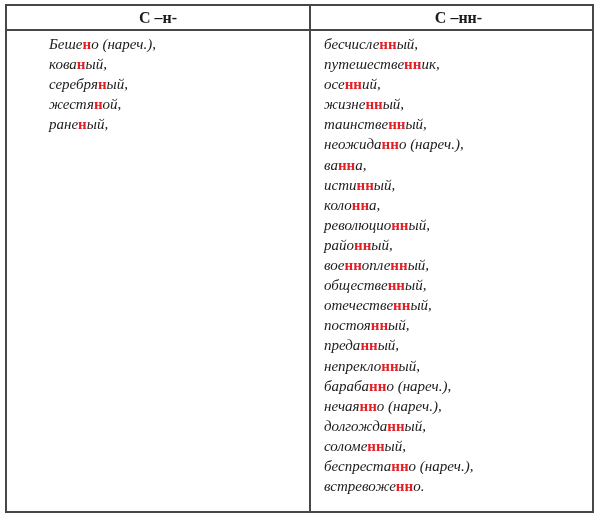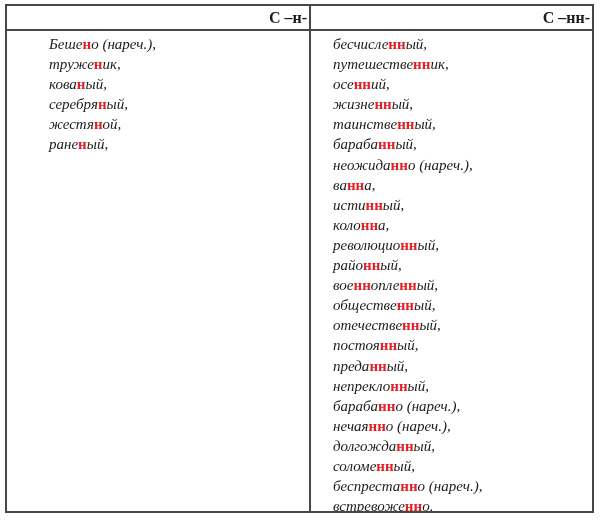--- a/index.html
+++ b/index.html
@@ -27,21 +27,21 @@
     background: #ffffff;
   }
   .header-row {
     display: flex;
     border-bottom: 2px solid var(--border-color, #474747);
     flex: 0 0 auto;
   }
   .hcell {
     box-sizing: border-box;
     padding: 2px 2px 2px 2px;
-    text-align: right;
+    text-align: center;
     font-family: "Liberation Serif", serif;
     font-weight: bold;
     font-size: 16px;
     line-height: 19px;
     color: var(--text-color, #1a1a1a);
   }
   .hcell.left {
     width: 304px;
     border-right: 2px solid var(--border-color, #474747);
   }
@@ -64,21 +64,21 @@
     color: var(--text-color, #1a1a1a);
     overflow: hidden;
   }
   .bcell.left {
     width: 304px;
     border-right: 2px solid var(--border-color, #474747);
     padding-left: 42px;
   }
   .bcell.right {
     flex: 1;
-    padding-left: 22px;
+    padding-left: 13px;
   }
   .word-line {
     white-space: nowrap;
   }
   .red {
     color: var(--accent-red, #e31e24);
     font-weight: bold;
     font-style: normal;
   }
 </style>
@@ -87,33 +87,31 @@
 
 <div class="page">
   <div class="grammar-table">
     <div class="header-row">
       <div class="hcell left">С –н-</div>
       <div class="hcell right">С –нн-</div>
     </div>
     <div class="body-row">
       <div class="bcell left">
           <div class="word-line"><span>Беше</span><span class="red">н</span><span>о (нареч.),</span></div>
-          <div class="word-line"><span>труже</span><span class="red">н</span><span>ик,</span></div>
           <div class="word-line"><span>кова</span><span class="red">н</span><span>ый,</span></div>
           <div class="word-line"><span>серебря</span><span class="red">н</span><span>ый,</span></div>
           <div class="word-line"><span>жестя</span><span class="red">н</span><span>ой,</span></div>
           <div class="word-line"><span>ране</span><span class="red">н</span><span>ый,</span></div>
         </div>
       <div class="bcell right">
           <div class="word-line"><span>бесчисле</span><span class="red">нн</span><span>ый,</span></div>
           <div class="word-line"><span>путешестве</span><span class="red">нн</span><span>ик,</span></div>
           <div class="word-line"><span>осе</span><span class="red">нн</span><span>ий,</span></div>
           <div class="word-line"><span>жизне</span><span class="red">нн</span><span>ый,</span></div>
           <div class="word-line"><span>таинстве</span><span class="red">нн</span><span>ый,</span></div>
-          <div class="word-line"><span>бараба</span><span class="red">нн</span><span>ый,</span></div>
           <div class="word-line"><span>неожида</span><span class="red">нн</span><span>о (нареч.),</span></div>
           <div class="word-line"><span>ва</span><span class="red">нн</span><span>а,</span></div>
           <div class="word-line"><span>исти</span><span class="red">нн</span><span>ый,</span></div>
           <div class="word-line"><span>коло</span><span class="red">нн</span><span>а,</span></div>
           <div class="word-line"><span>революцио</span><span class="red">нн</span><span>ый,</span></div>
           <div class="word-line"><span>райо</span><span class="red">нн</span><span>ый,</span></div>
           <div class="word-line"><span>вое</span><span class="red">нн</span><span>опле</span><span class="red">нн</span><span>ый,</span></div>
           <div class="word-line"><span>обществе</span><span class="red">нн</span><span>ый,</span></div>
           <div class="word-line"><span>отечестве</span><span class="red">нн</span><span>ый,</span></div>
           <div class="word-line"><span>постоя</span><span class="red">нн</span><span>ый,</span></div>

